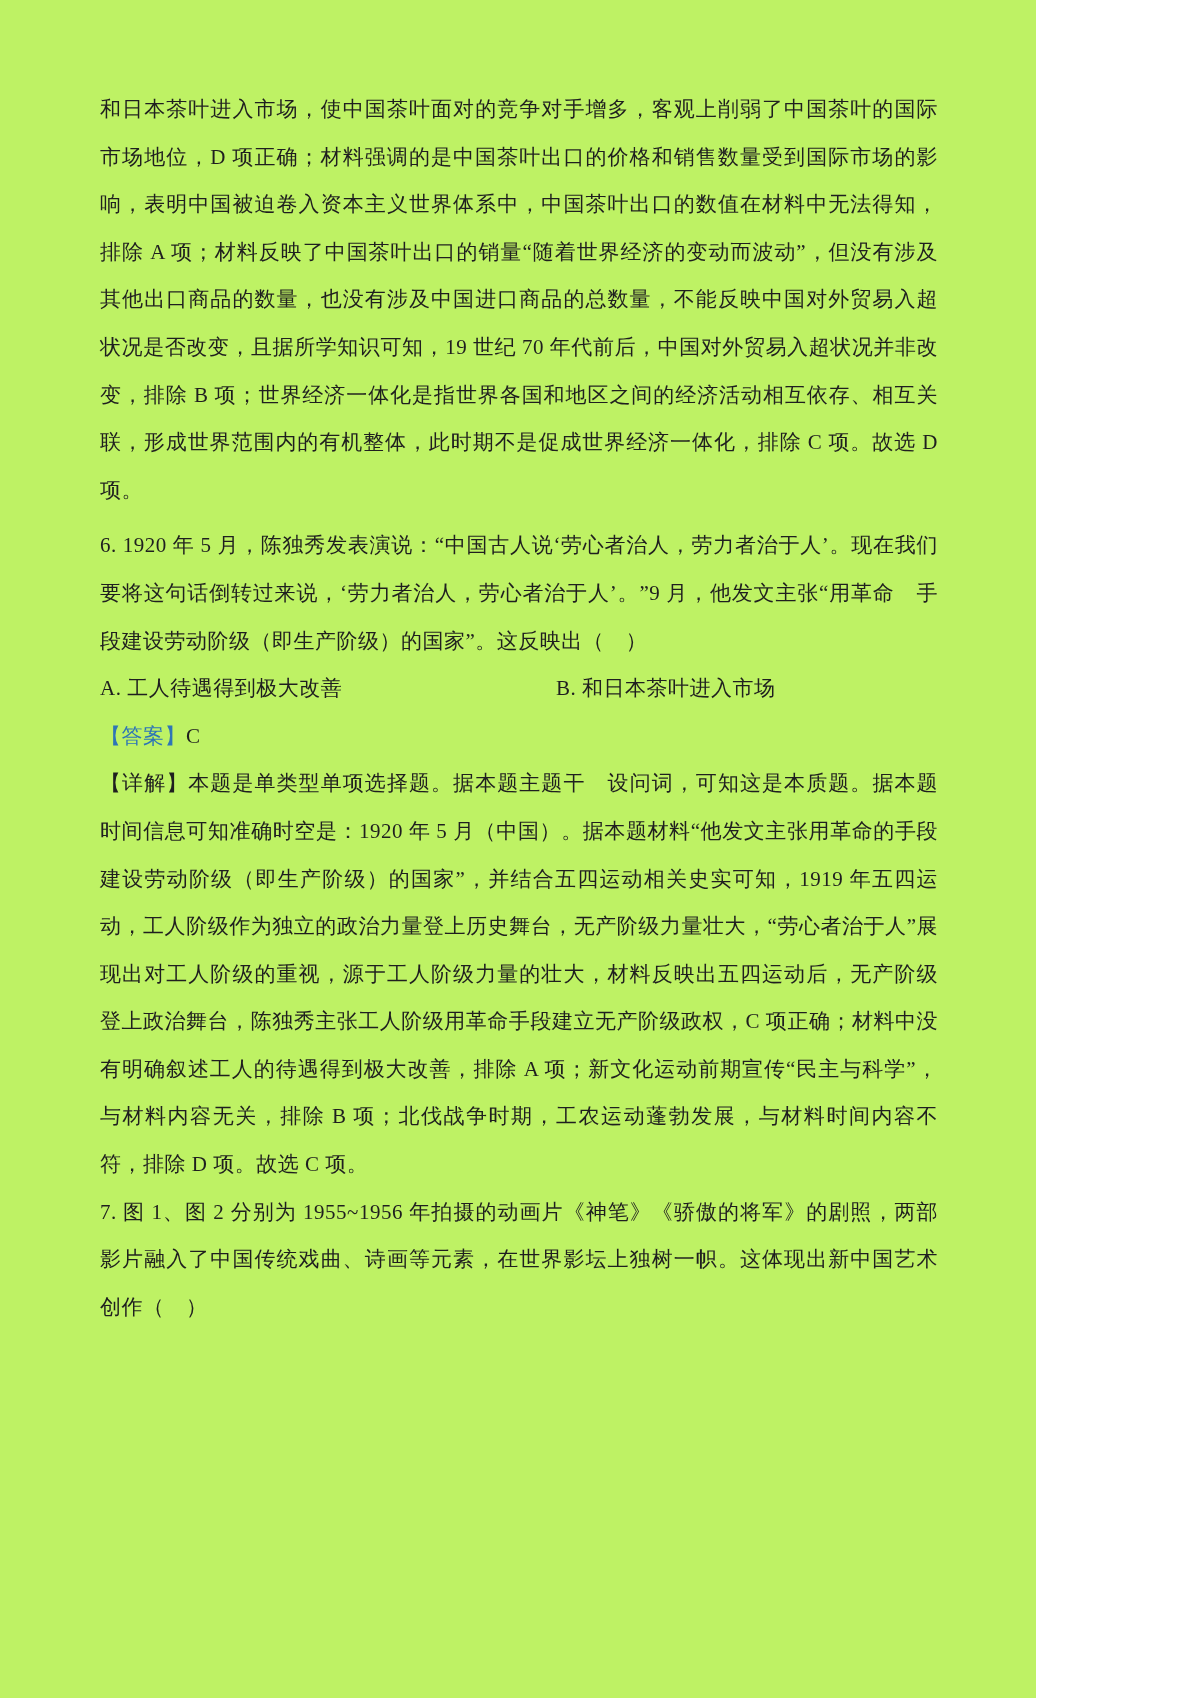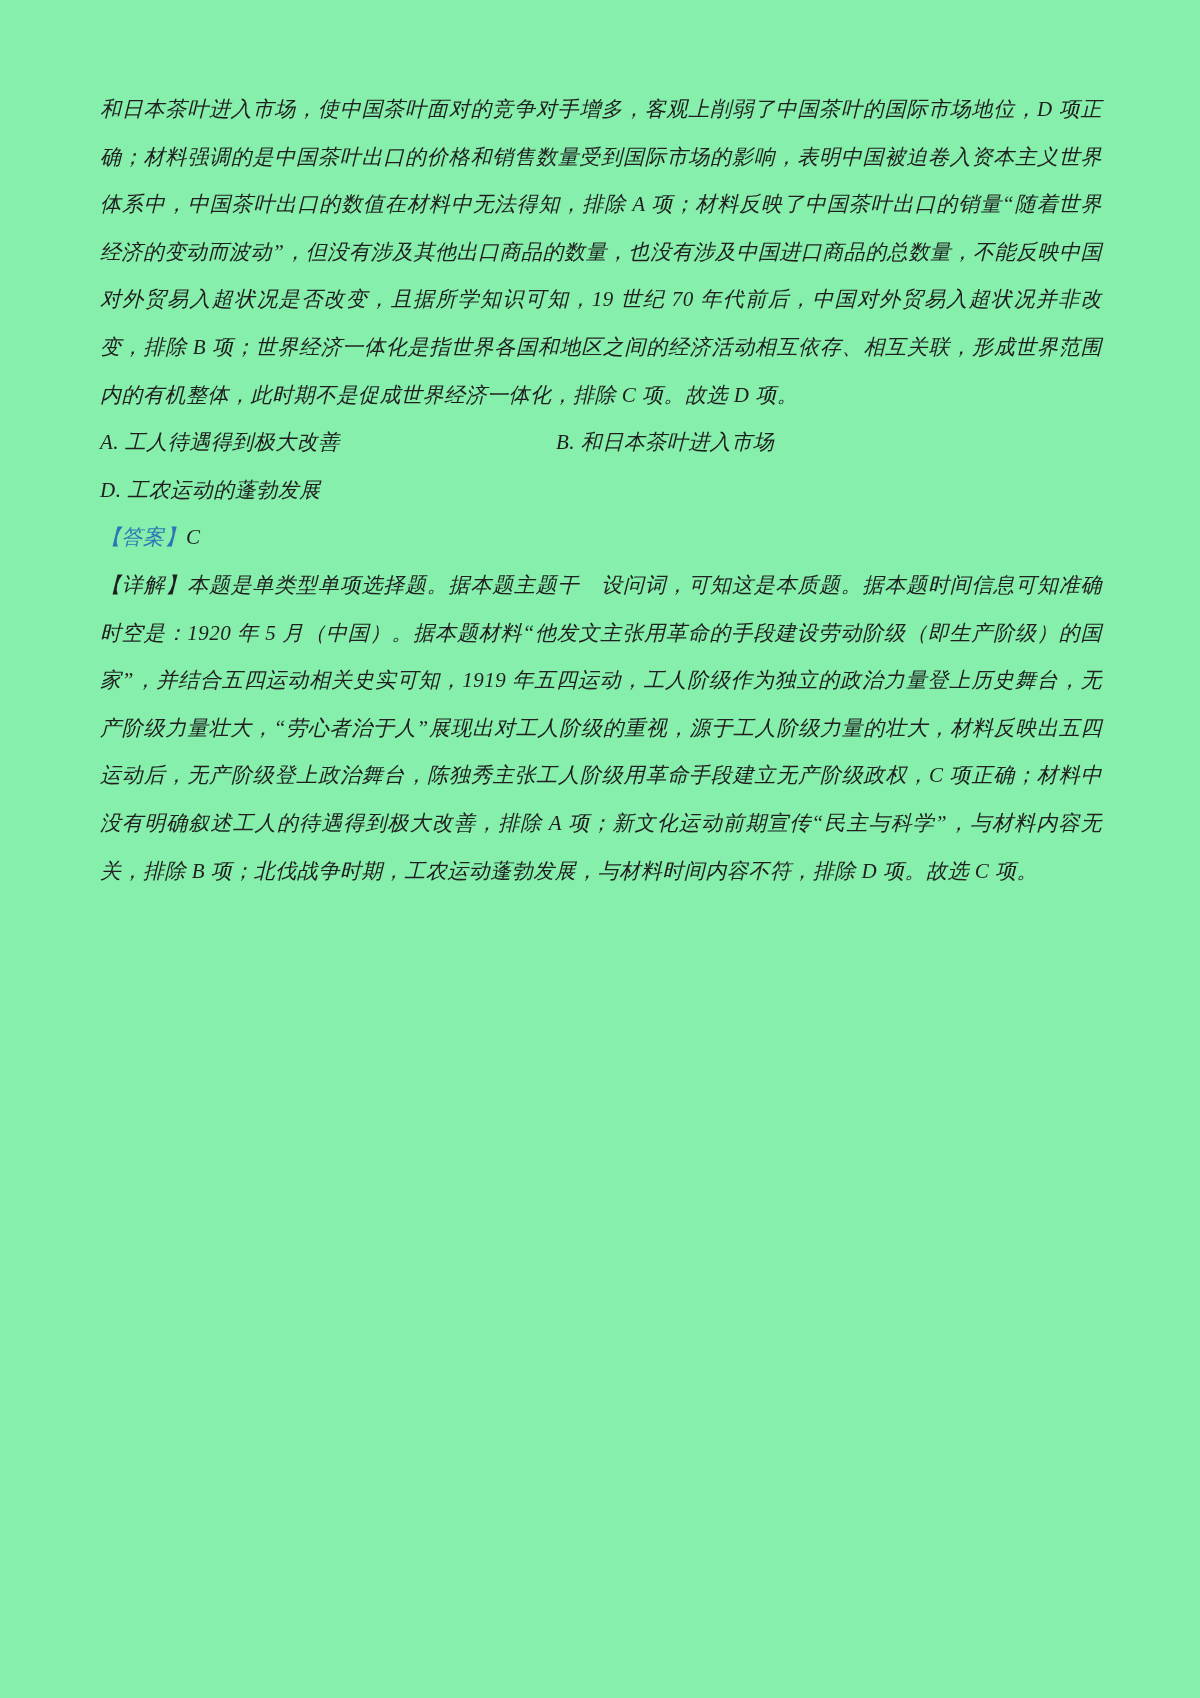--- a/index.html
+++ b/index.html
@@ -9,25 +9,24 @@
   }
   body {
     width: 1200px;
     height: 1698px;
     overflow: hidden;
     font-family: "Liberation Serif", "DejaVu Serif", serif;
     color: #1f1f1f;
   }
   .page {
     box-sizing: border-box;
-    width: 1200px;
+    width: 1036px;
     height: 1698px;
     padding: 86px 98px 0 100px;
-    background: #86efac;
-    font-style: italic;
+    background: #bef264;
   }
   .para {
     margin: 0;
     font-size: 21px;
     line-height: 47.6px;
     text-align: justify;
     text-justify: inter-ideograph;
     letter-spacing: 0.5px;
     word-break: break-all;
   }
@@ -51,33 +50,34 @@
     color: #2E75B6;
   }
 </style>
 </head>
 <body>
 
 <div class="page">
 
   <p class="para">和日本茶叶进入市场，使中国茶叶面对的竞争对手增多，客观上削弱了中国茶叶的国际市场地位，D 项正确；材料强调的是中国茶叶出口的价格和销售数量受到国际市场的影响，表明中国被迫卷入资本主义世界体系中，中国茶叶出口的数值在材料中无法得知，排除 A 项；材料反映了中国茶叶出口的销量“随着世界经济的变动而波动”，但没有涉及其他出口商品的数量，也没有涉及中国进口商品的总数量，不能反映中国对外贸易入超状况是否改变，且据所学知识可知，19 世纪 70 年代前后，中国对外贸易入超状况并非改变，排除 B 项；世界经济一体化是指世界各国和地区之间的经济活动相互依存、相互关联，形成世界范围内的有机整体，此时期不是促成世界经济一体化，排除 C 项。故选 D 项。</p>
 
+  <p class="para stem">6. 1920 年 5 月，陈独秀发表演说：“中国古人说‘劳心者治人，劳力者治于人’。现在我们要将这句话倒转过来说，‘劳力者治人，劳心者治于人’。”9 月，他发文主张“用革命　手段建设劳动阶级（即生产阶级）的国家”。这反映出（　）</p>
 
   <div class="options-row">
     <span class="option-left">A. 工人待遇得到极大改善</span>
     <span class="option-right">B. 和日本茶叶进入市场</span>
   </div>
 
   <div class="options-row">
-    <span class="option-right">D. 工农运动的蓬勃发展</span>
   </div>
 
   <p class="para">
     <span class="blue">【答案】</span><span>C</span>
   </p>
 
 
   <p class="para">
     <span>【详解】</span><span>本题是单类型单项选择题。据本题主题干　设问词，可知这是本质题。据本题时间信息可知准确时空是：1920 年 5 月（中国）。据本题材料“他发文主张用革命的手段建设劳动阶级（即生产阶级）的国家”，并结合五四运动相关史实可知，1919 年五四运动，工人阶级作为独立的政治力量登上历史舞台，无产阶级力量壮大，“劳心者治于人”展现出对工人阶级的重视，源于工人阶级力量的壮大，材料反映出五四运动后，无产阶级登上政治舞台，陈独秀主张工人阶级用革命手段建立无产阶级政权，C 项正确；材料中没有明确叙述工人的待遇得到极大改善，排除 A 项；新文化运动前期宣传“民主与科学”，与材料内容无关，排除 B 项；北伐战争时期，工农运动蓬勃发展，与材料时间内容不符，排除 D 项。故选 C 项。</span>
   </p>
 
+  <p class="para">7. 图 1、图 2 分别为 1955~1956 年拍摄的动画片《神笔》《骄傲的将军》的剧照，两部影片融入了中国传统戏曲、诗画等元素，在世界影坛上独树一帜。这体现出新中国艺术创作（　）</p>
 
 </div>
 
 </body></html>

